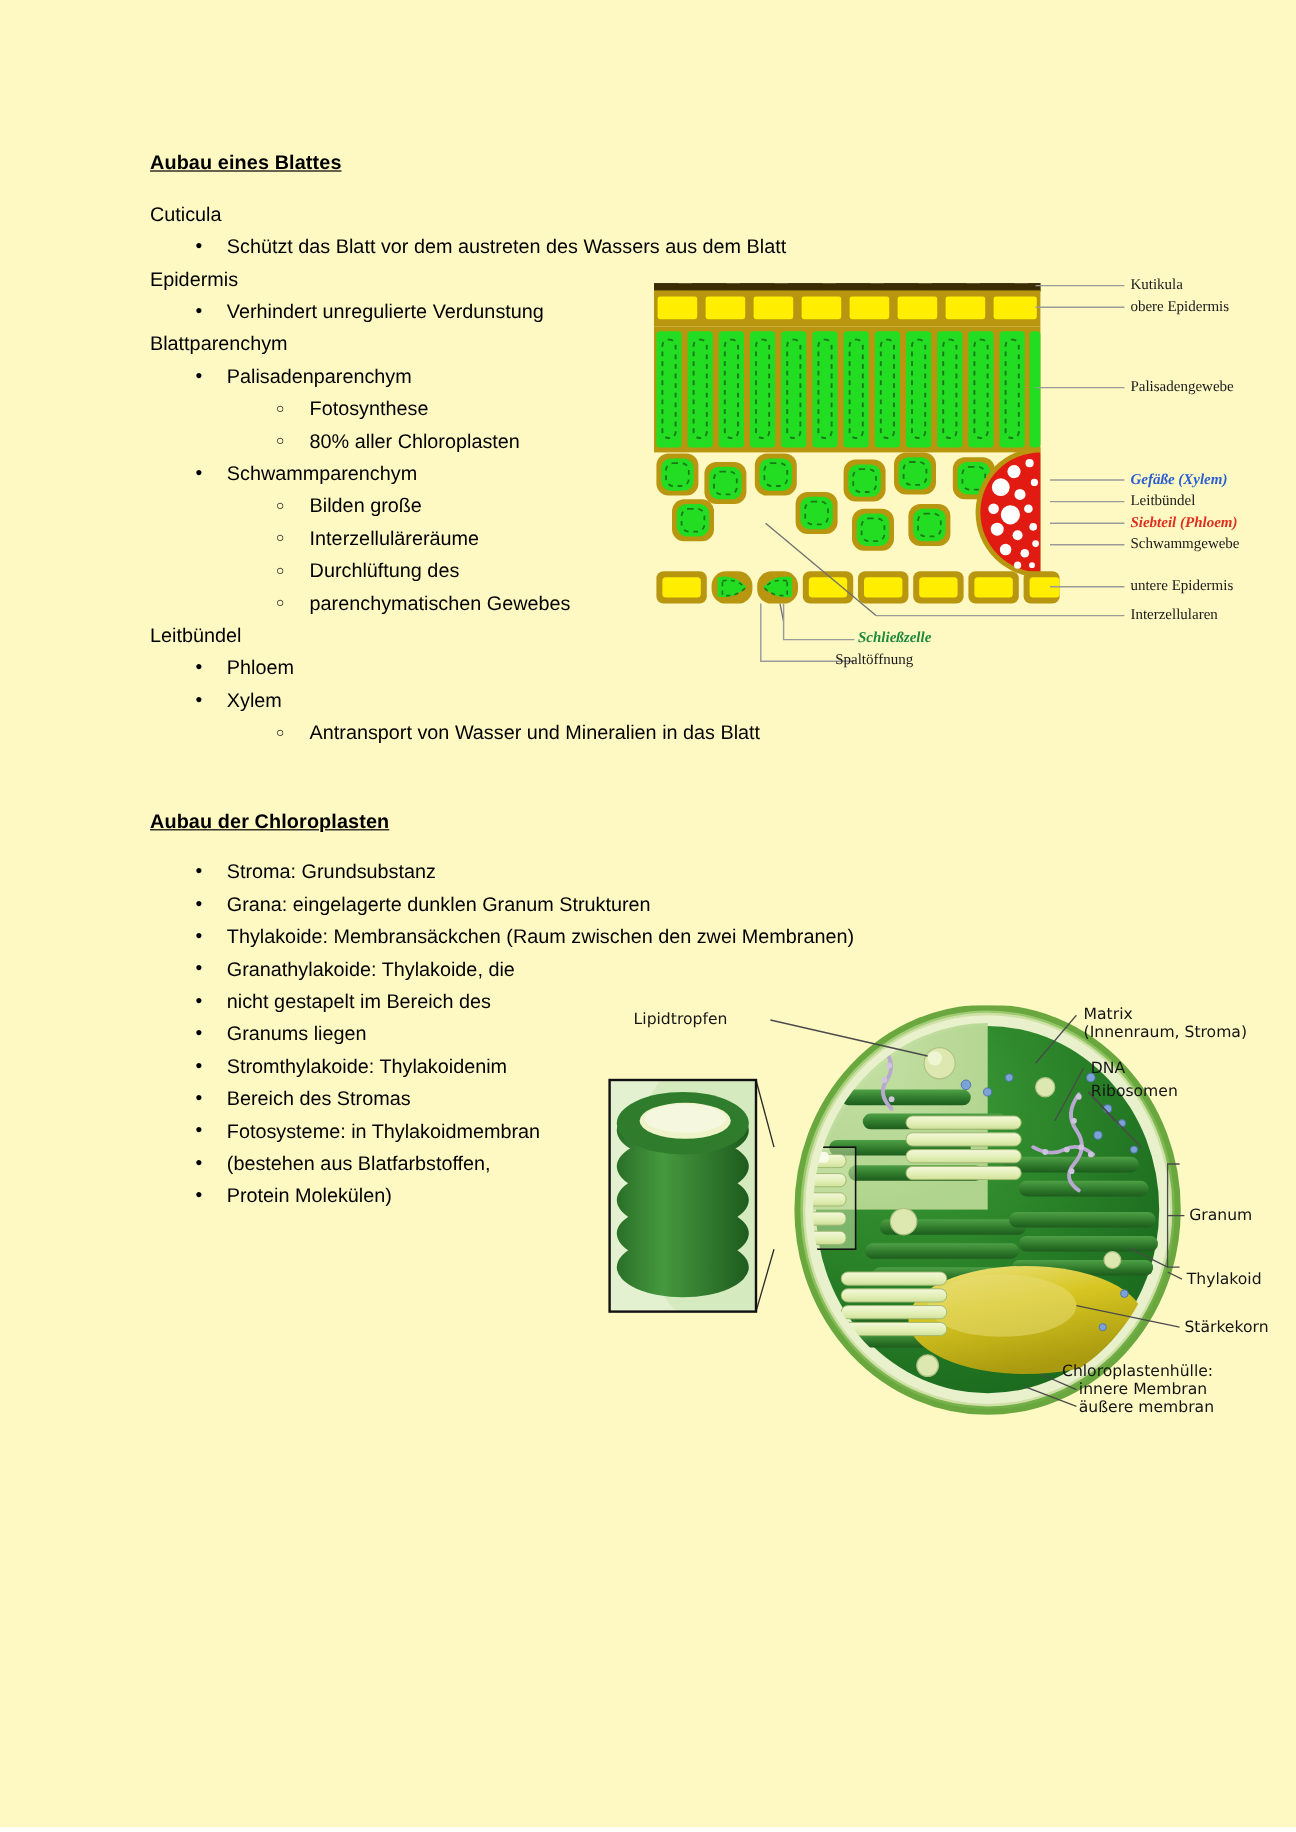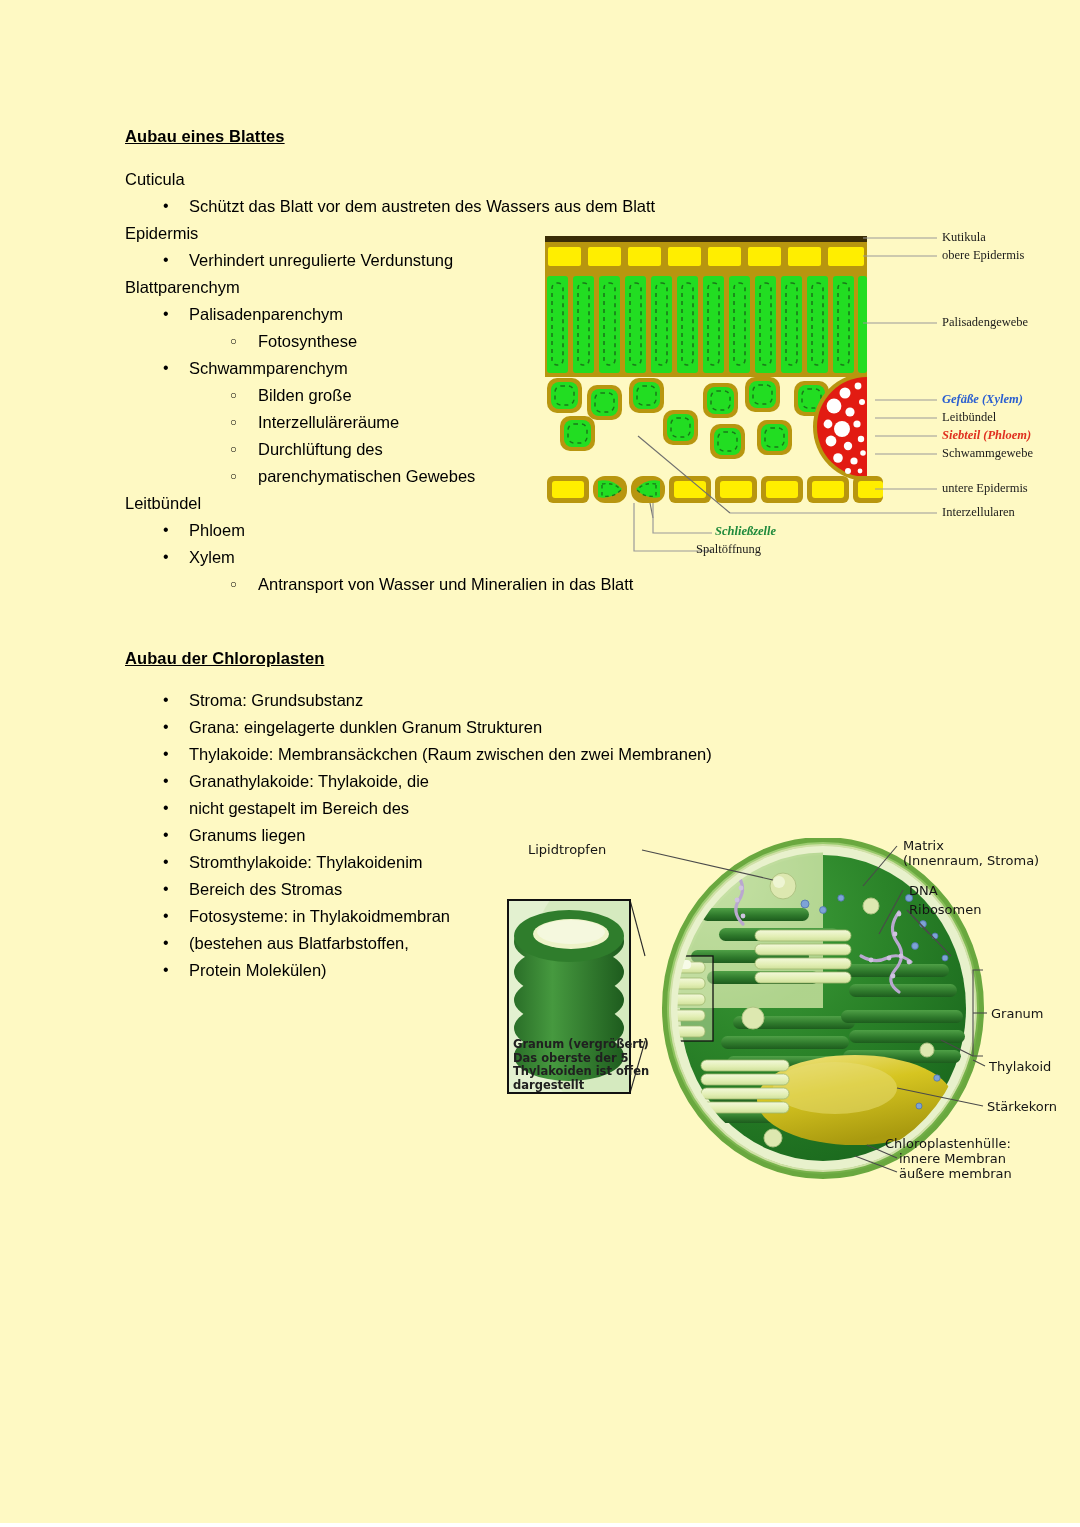--- a/index.html
+++ b/index.html
@@ -142,20 +142,21 @@
 
     <ul class="bl">
       <li class="b1">Verhindert unregulierte Verdunstung</li>
     </ul>
 
     <div class="para lvl0">Blattparenchym</div>
 
     <ul class="bl">
       <li class="b1">Palisadenparenchym</li>
       <li class="b2">Fotosynthese</li>
+      <li class="b2">80% aller Chloroplasten</li>
       <li class="b1">Schwammparenchym</li>
       <li class="b2">Bilden große</li>
       <li class="b2" style="padding-left:133px;">Interzelluläreräume</li>
       <li class="b2">Durchlüftung des</li>
       <li class="b2" style="padding-left:133px;">parenchymatischen Gewebes</li>
     </ul>
 
     <div class="para lvl0">Leitbündel</div>
 
     <ul class="bl">
@@ -610,19 +611,15 @@
 
     <div class="chloro-label" style="left:484px; top:221px;">Thylakoid</div>
 
     <div class="chloro-label" style="left:482px; top:261px;">Stärkekorn</div>
 
     <div class="chloro-label" style="left:380px; top:298px;">Chloroplastenhülle:</div>
     <div class="chloro-label" style="left:394px; top:313px;">innere Membran</div>
     <div class="chloro-label" style="left:394px; top:328px;">äußere membran</div>
 
     
-    <div class="inset-caption" style="left:8px; top:200px;">Granum (vergrößert)
-Das oberste der 5
-Thylakoiden ist offen
-dargestellt</div>
   </div>
 
 </div>
 
 </body></html>

